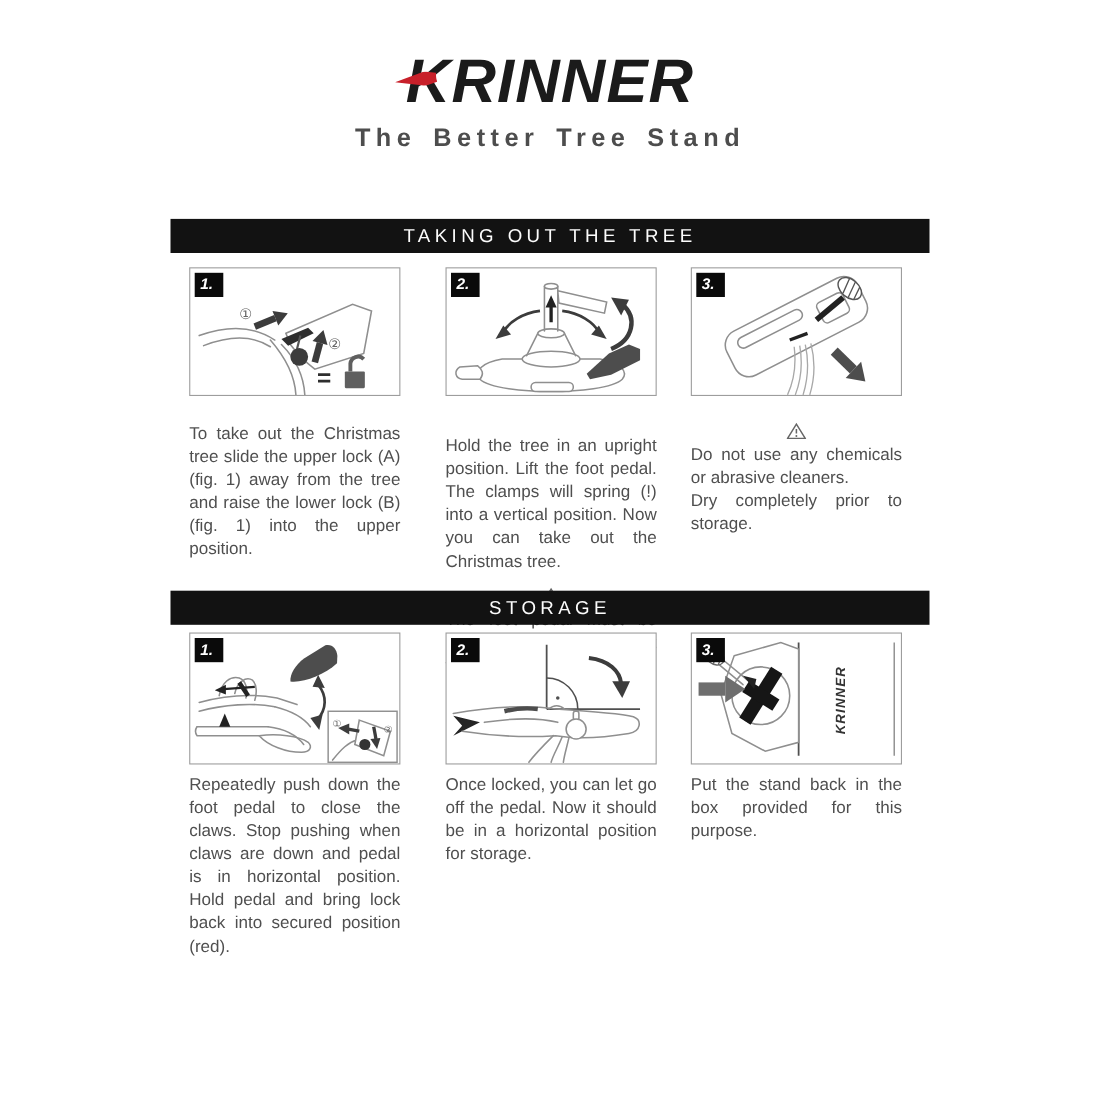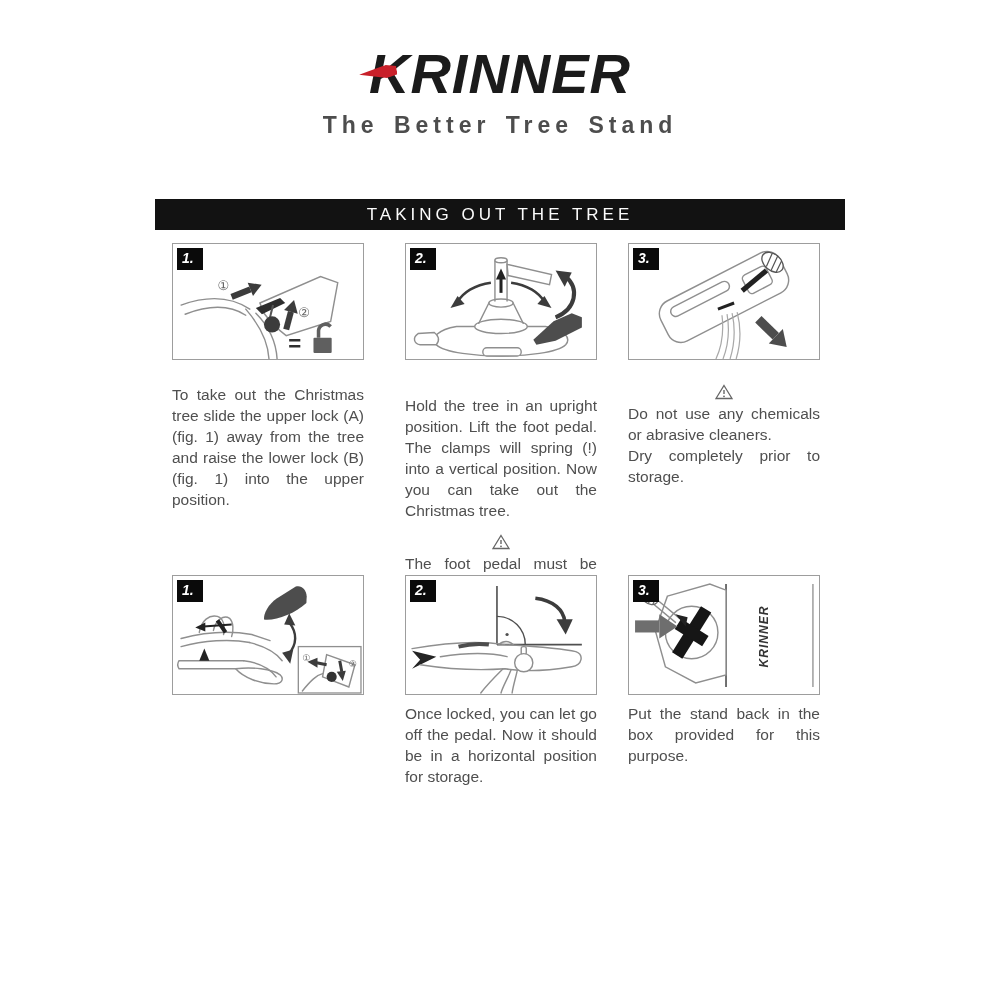--- a/index.html
+++ b/index.html
@@ -159,20 +159,21 @@
       <svg class="warn-icon" width="18" height="16" viewBox="0 0 18 16">
         <polygon points="9,1.5 17,14.5 1,14.5" fill="none" stroke="#666" stroke-width="1.3"></polygon>
         <line x1="9" y1="6" x2="9" y2="10" stroke="#666" stroke-width="1.4"></line>
         <circle cx="9" cy="12.3" r="0.9" fill="#666"></circle>
       </svg>
       <div class="warntext">Do not use any chemicals or abrasive cleaners.
 Dry completely prior to storage.</div>
     </div>
   </div>
 
+  <div class="banner" style="top:537px;">STORAGE</div>
 
   <figure class="figbox" style="left:172px;top:575px;height:118px;">
     <svg viewBox="0 0 188 117" preserveAspectRatio="none">
       <g transform="translate(86,34) rotate(-24)">
         <path d="M0,10 C2,4 10,-2 20,-4 L42,-7 C48,-6 50,0 48,6 L45,12 C30,17 10,16 0,10 Z" fill="#4d4d4d"></path>
       </g>
       <path d="M115,46 C123,56 123,68 114,78" stroke="#3c3c3c" stroke-width="2.4" fill="none"></path>
       <polygon points="110,48 121,49 115,37" class="dk"></polygon>
       <polygon points="108,76 119,73 116,87" class="dk"></polygon>
       <g class="ln" fill="none">
@@ -245,20 +246,23 @@
       </g>
       <polygon points="56,50 46,38 58,41" fill="#222"></polygon>
       <g transform="translate(6,50)" fill="#6e6e6e">
         <rect x="0" y="-6" width="24" height="12"></rect>
           <polygon points="24,-12 42,0 24,12"></polygon>
       </g>
     </svg>
     <span class="fignum">3.</span>
   </figure>
 
+  <div class="stepcol" style="left:172px;top:703px;">
+    <div class="steptext">Repeatedly push down the foot pedal to close the claws. Stop pushing when claws are down and pedal is in horizontal position. Hold pedal and bring lock back into secured position (red).</div>
+  </div>
   <div class="stepcol" style="left:405px;top:703px;">
     <div class="steptext">Once locked, you can let go off the pedal. Now it should be in a horizontal position for storage.</div>
   </div>
   <div class="stepcol" style="left:628px;top:703px;">
     <div class="steptext">Put the stand back in the box provided for this purpose.</div>
   </div>
 
 </div>
 
 </body></html>

